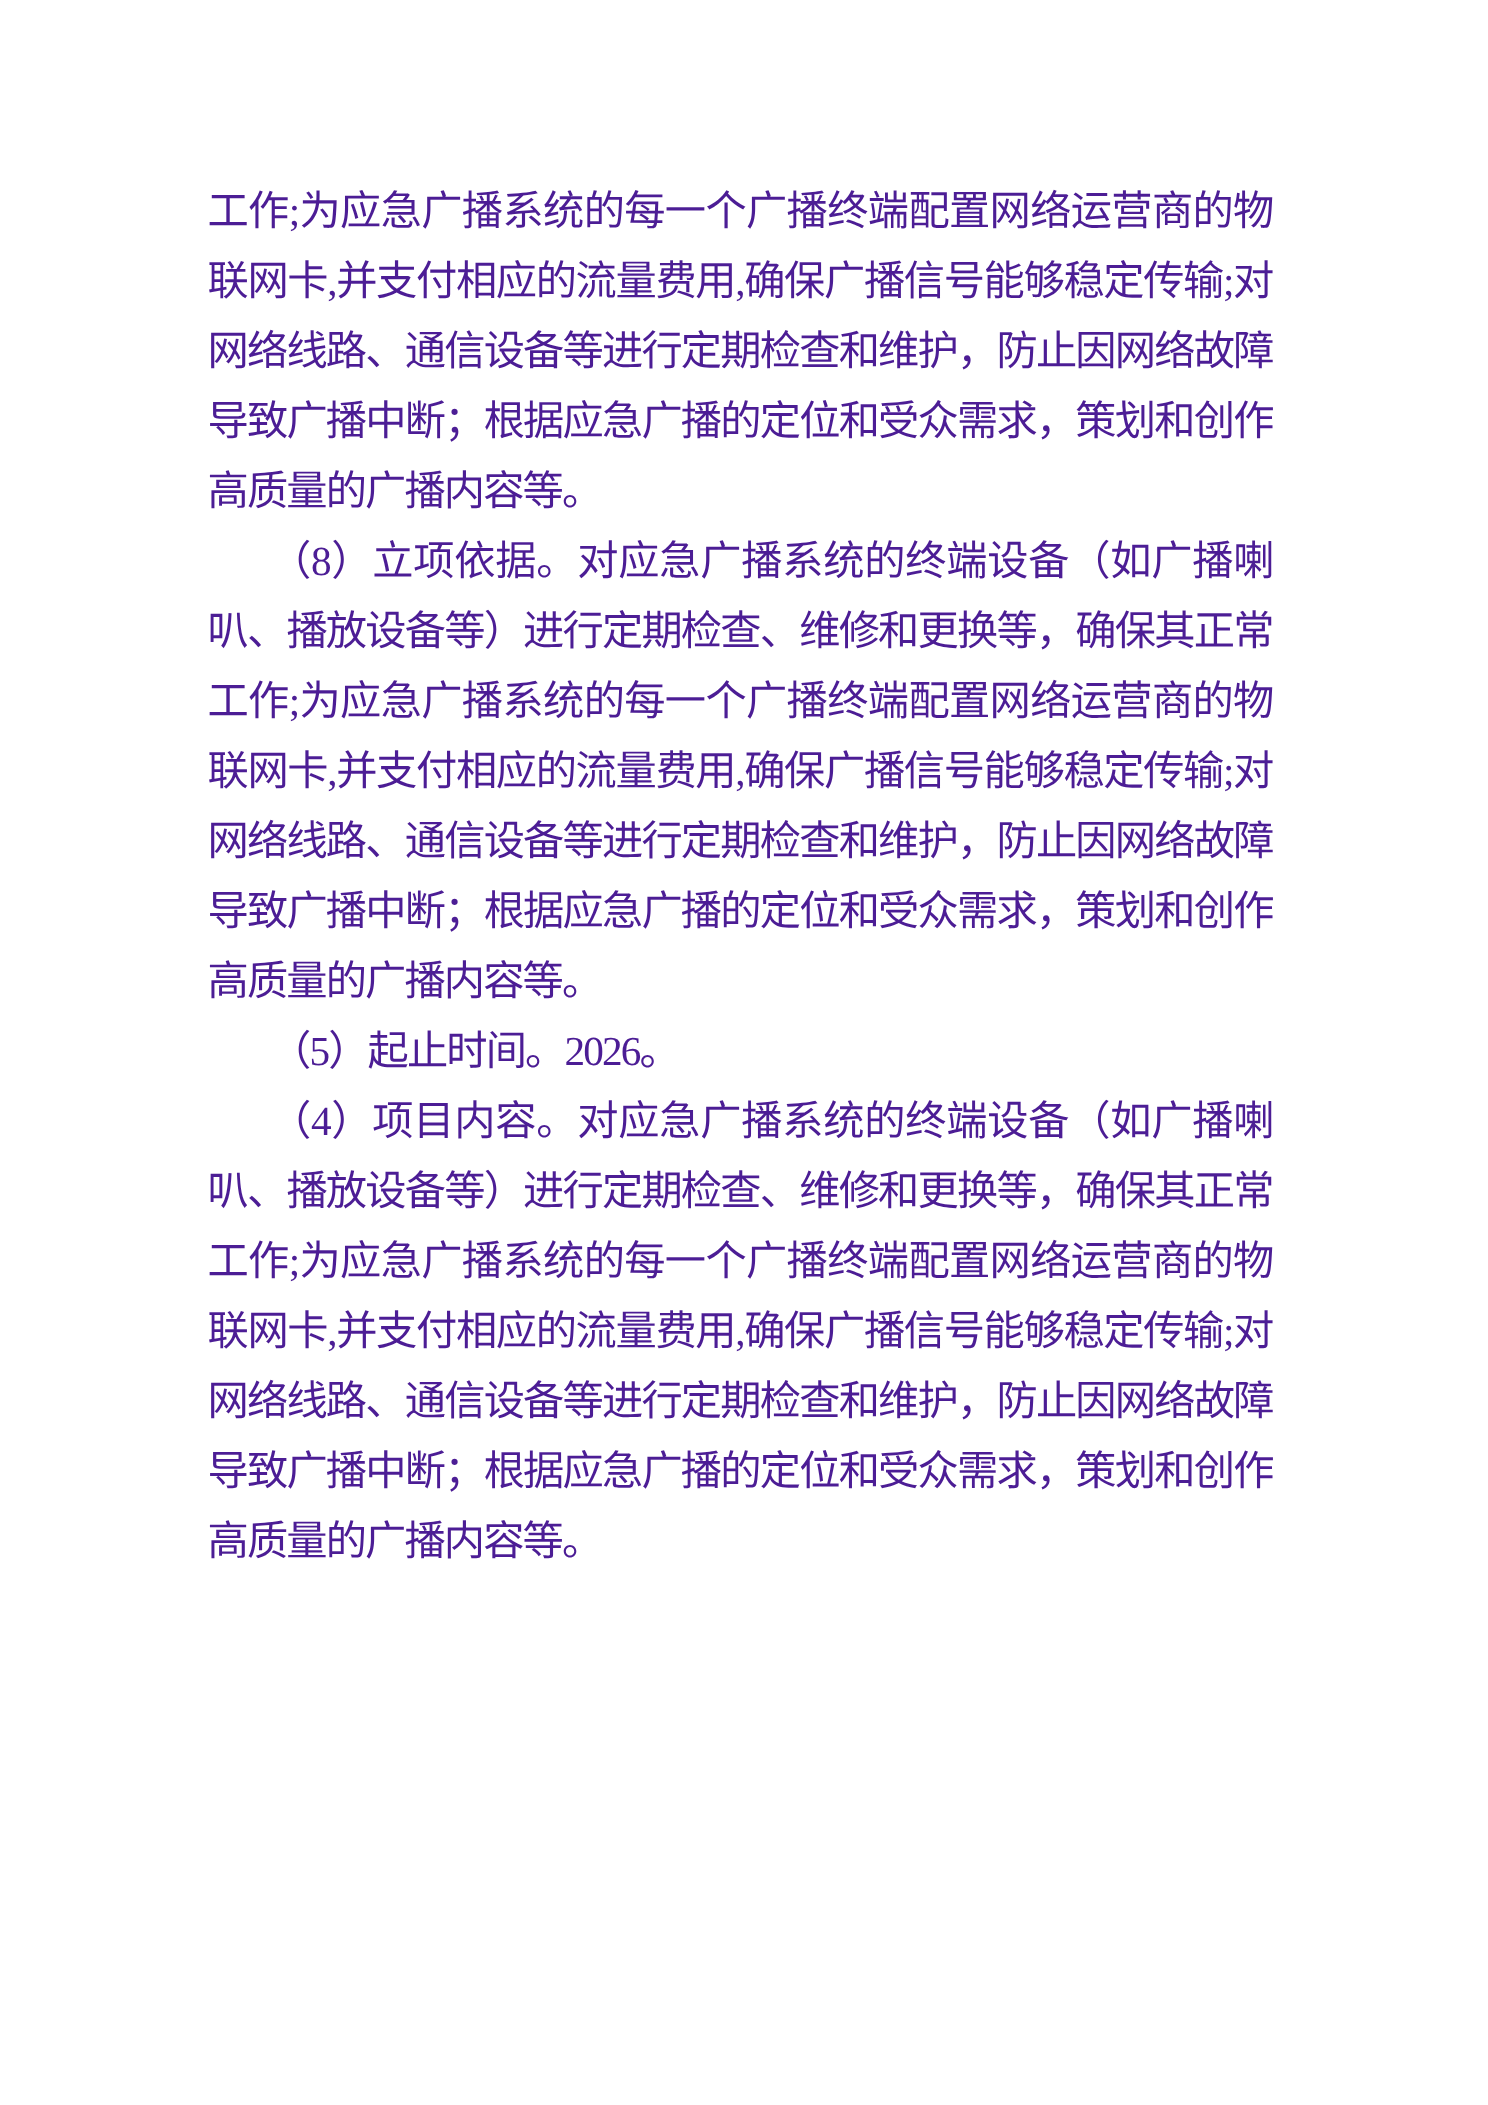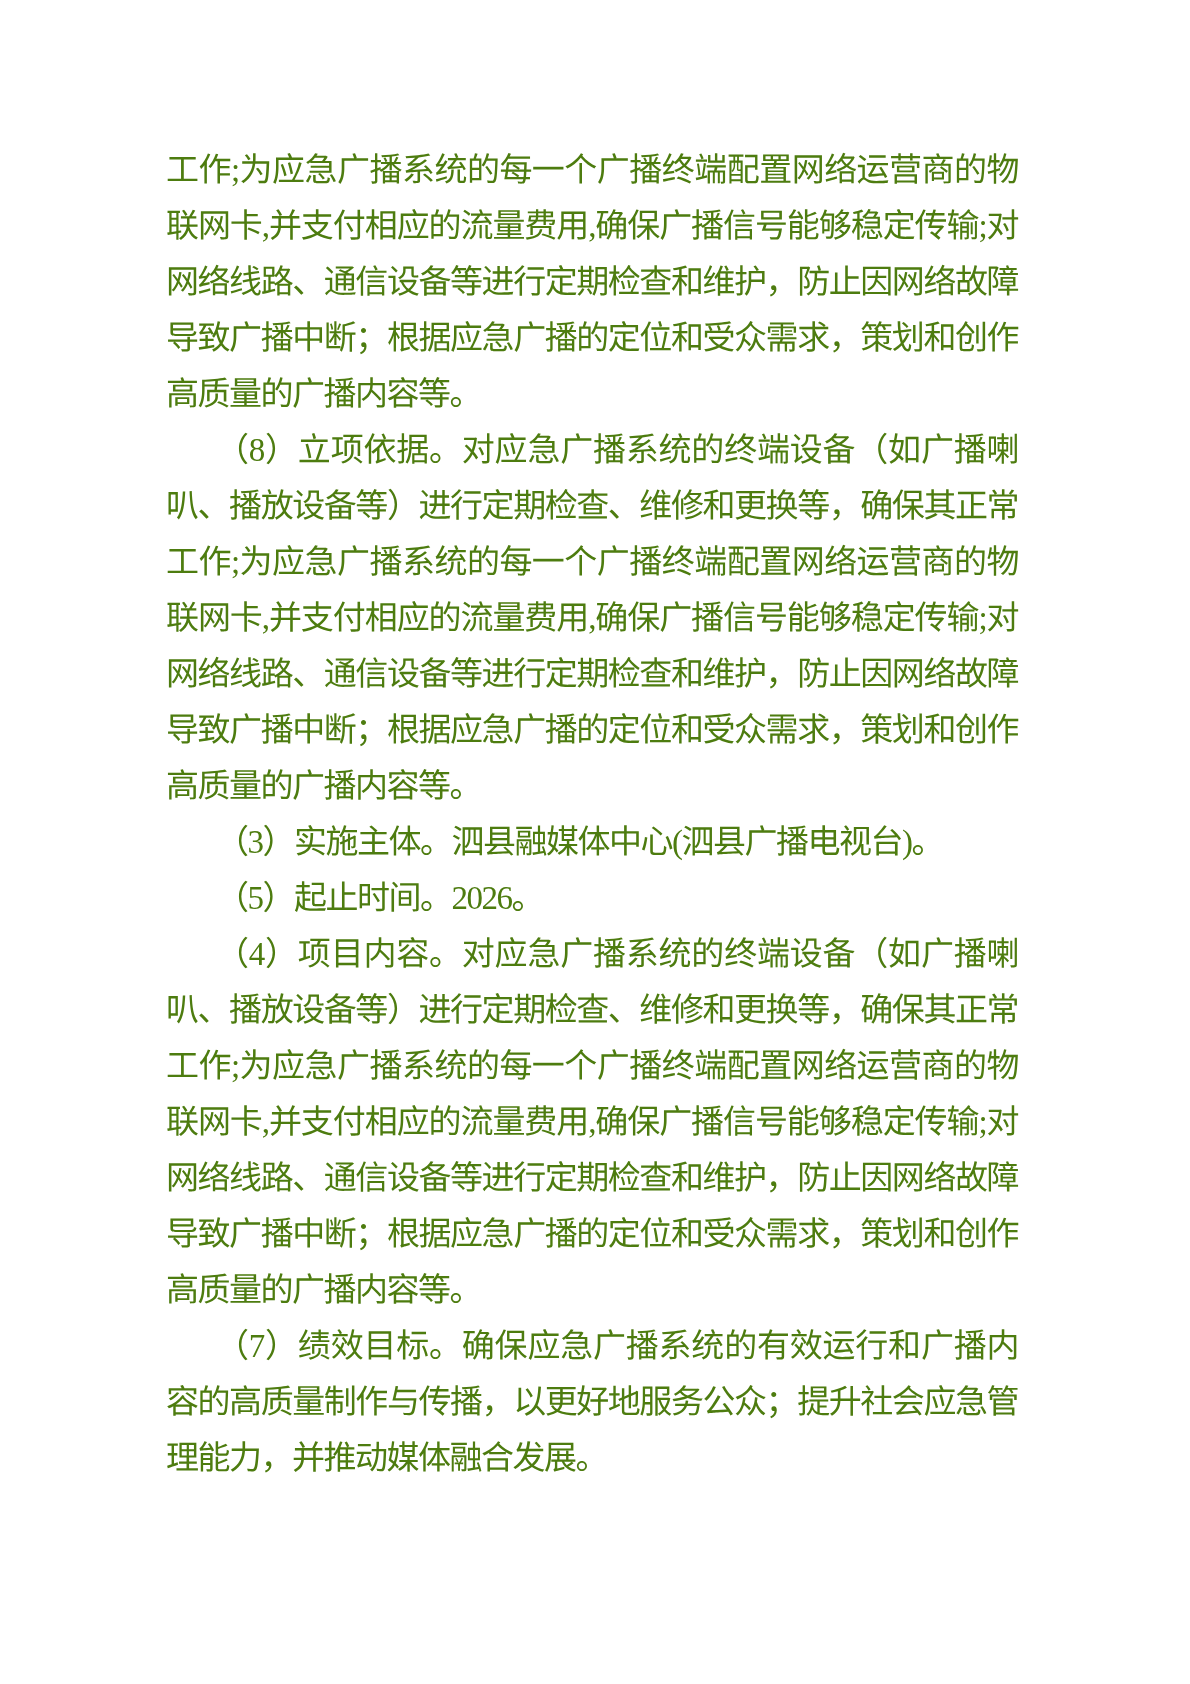--- a/index.html
+++ b/index.html
@@ -35,22 +35,20 @@
     margin: 0;
     padding: 0;
   }
   p.para.indent {
     text-indent: 50px;
   }
 </style>
 </head>
 <body>
 
-<div class="page" style="background: rgb(255, 255, 255); color: #4d7c0f;">
+<div class="page" style="background: rgb(255, 255, 255); color: #4c1d95;">
   <div class="content" id="content">
       <p class="para">工作;为应急广播系统的每一个广播终端配置网络运营商的物联网卡,并支付相应的流量费用,确保广播信号能够稳定传输;对网络线路、通信设备等进行定期检查和维护，防止因网络故障导致广播中断；根据应急广播的定位和受众需求，策划和创作高质量的广播内容等。</p>
       <p class="para indent">（8）立项依据。对应急广播系统的终端设备（如广播喇叭、播放设备等）进行定期检查、维修和更换等，确保其正常工作;为应急广播系统的每一个广播终端配置网络运营商的物联网卡,并支付相应的流量费用,确保广播信号能够稳定传输;对网络线路、通信设备等进行定期检查和维护，防止因网络故障导致广播中断；根据应急广播的定位和受众需求，策划和创作高质量的广播内容等。</p>
-      <p class="para indent">（3）实施主体。泗县融媒体中心(泗县广播电视台)。</p>
       <p class="para indent">（5）起止时间。2026。</p>
       <p class="para indent">（4）项目内容。对应急广播系统的终端设备（如广播喇叭、播放设备等）进行定期检查、维修和更换等，确保其正常工作;为应急广播系统的每一个广播终端配置网络运营商的物联网卡,并支付相应的流量费用,确保广播信号能够稳定传输;对网络线路、通信设备等进行定期检查和维护，防止因网络故障导致广播中断；根据应急广播的定位和受众需求，策划和创作高质量的广播内容等。</p>
-      <p class="para indent">（7）绩效目标。确保应急广播系统的有效运行和广播内容的高质量制作与传播，以更好地服务公众；提升社会应急管理能力，并推动媒体融合发展。</p>
     </div>
 </div>
 
 </body></html>

